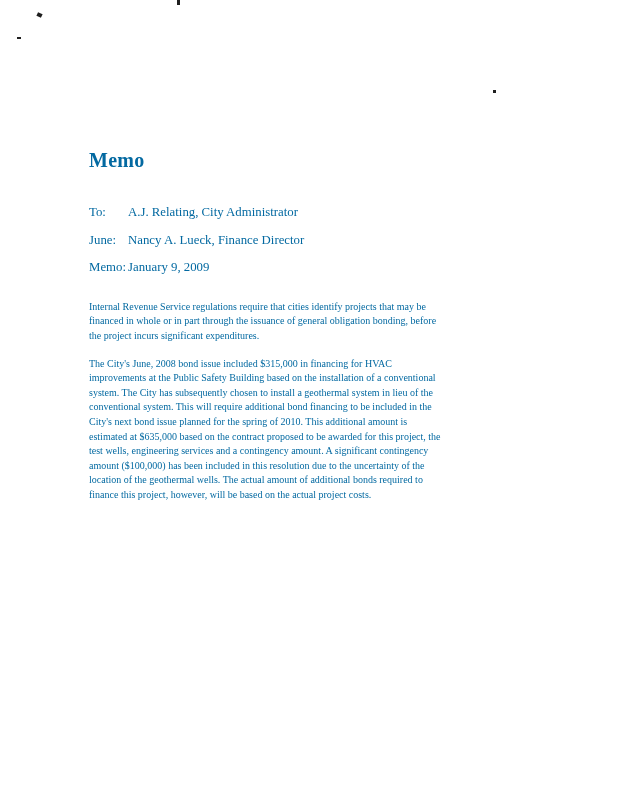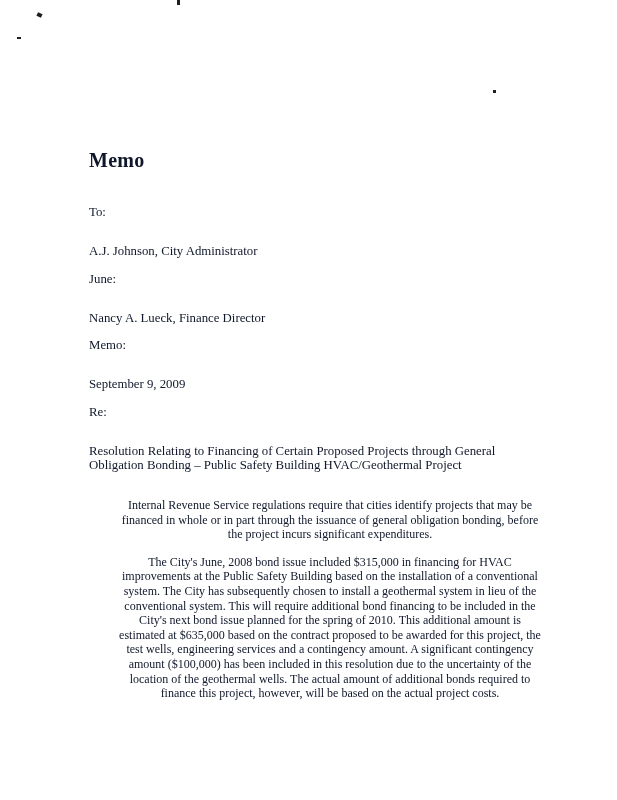--- a/index.html
+++ b/index.html
@@ -6,21 +6,21 @@
     margin: 0;
     padding: 0;
     background: #ffffff;
   }
   .page {
     position: relative;
     width: 617px;
     height: 800px;
     background: #ffffff;
     font-family: "Liberation Serif", "DejaVu Serif", serif;
-    color: #0f172a;
+    color: #0369a1;
     overflow: hidden;
   }
   .content {
     position: absolute;
     left: 89px;
     top: 148px;
     width: 482px;
   }
   .memo-title {
     font-size: 20px;
@@ -31,36 +31,34 @@
   }
   .fields {
     margin: 0 0 25px 0;
   }
   .field {
     display: flex;
     align-items: flex-start;
     margin: 0 0 13px 0;
     font-size: 12.8px;
     line-height: 14.6px;
-    flex-direction: column;
   }
   .field-label {
     flex: 0 0 39px;
     width: 39px;
   }
   .field-value {
     flex: 1 1 auto;
     white-space: pre-line;
   }
   .para {
     margin: 0 0 13px 0;
-    font-size: 12px;
+    font-size: 10px;
     line-height: 14.6px;
     white-space: pre-line;
-    text-align: center;
   }
   
   .speck {
     position: absolute;
     background: #1f1f1f;
   }
   .speck-1 { left: 177px; top: 0;    width: 3px; height: 5px; }
   .speck-2 { left: 37px;  top: 13px; width: 5px; height: 4px; transform: rotate(25deg); }
   .speck-3 { left: 17px;  top: 37px; width: 4px; height: 2px; }
   .speck-4 { left: 493px; top: 90px; width: 3px; height: 3px; }
@@ -75,34 +73,29 @@
   <span class="speck speck-3"></span>
   <span class="speck speck-4"></span>
 
   <div class="content">
 
     <h1 class="memo-title">Memo</h1>
 
     <div class="fields">
       <div class="field">
         <span class="field-label">To:</span>
-        <span class="field-value">A.J. Johnson, City Administrator</span>
+        <span class="field-value">A.J. Relating, City Administrator</span>
       </div>
       <div class="field">
         <span class="field-label">June:</span>
         <span class="field-value">Nancy A. Lueck, Finance Director</span>
       </div>
       <div class="field">
         <span class="field-label">Memo:</span>
-        <span class="field-value">September 9, 2009</span>
-      </div>
-      <div class="field">
-        <span class="field-label">Re:</span>
-        <span class="field-value">Resolution Relating to Financing of Certain Proposed Projects through General
-Obligation Bonding – Public Safety Building HVAC/Geothermal Project</span>
+        <span class="field-value">January 9, 2009</span>
       </div>
     </div>
 
     <p class="para">Internal Revenue Service regulations require that cities identify projects that may be
 financed in whole or in part through the issuance of general obligation bonding, before
 the project incurs significant expenditures.</p>
     <p class="para">The City's June, 2008 bond issue included $315,000 in financing for HVAC
 improvements at the Public Safety Building based on the installation of a conventional
 system. The City has subsequently chosen to install a geothermal system in lieu of the
 conventional system. This will require additional bond financing to be included in the

